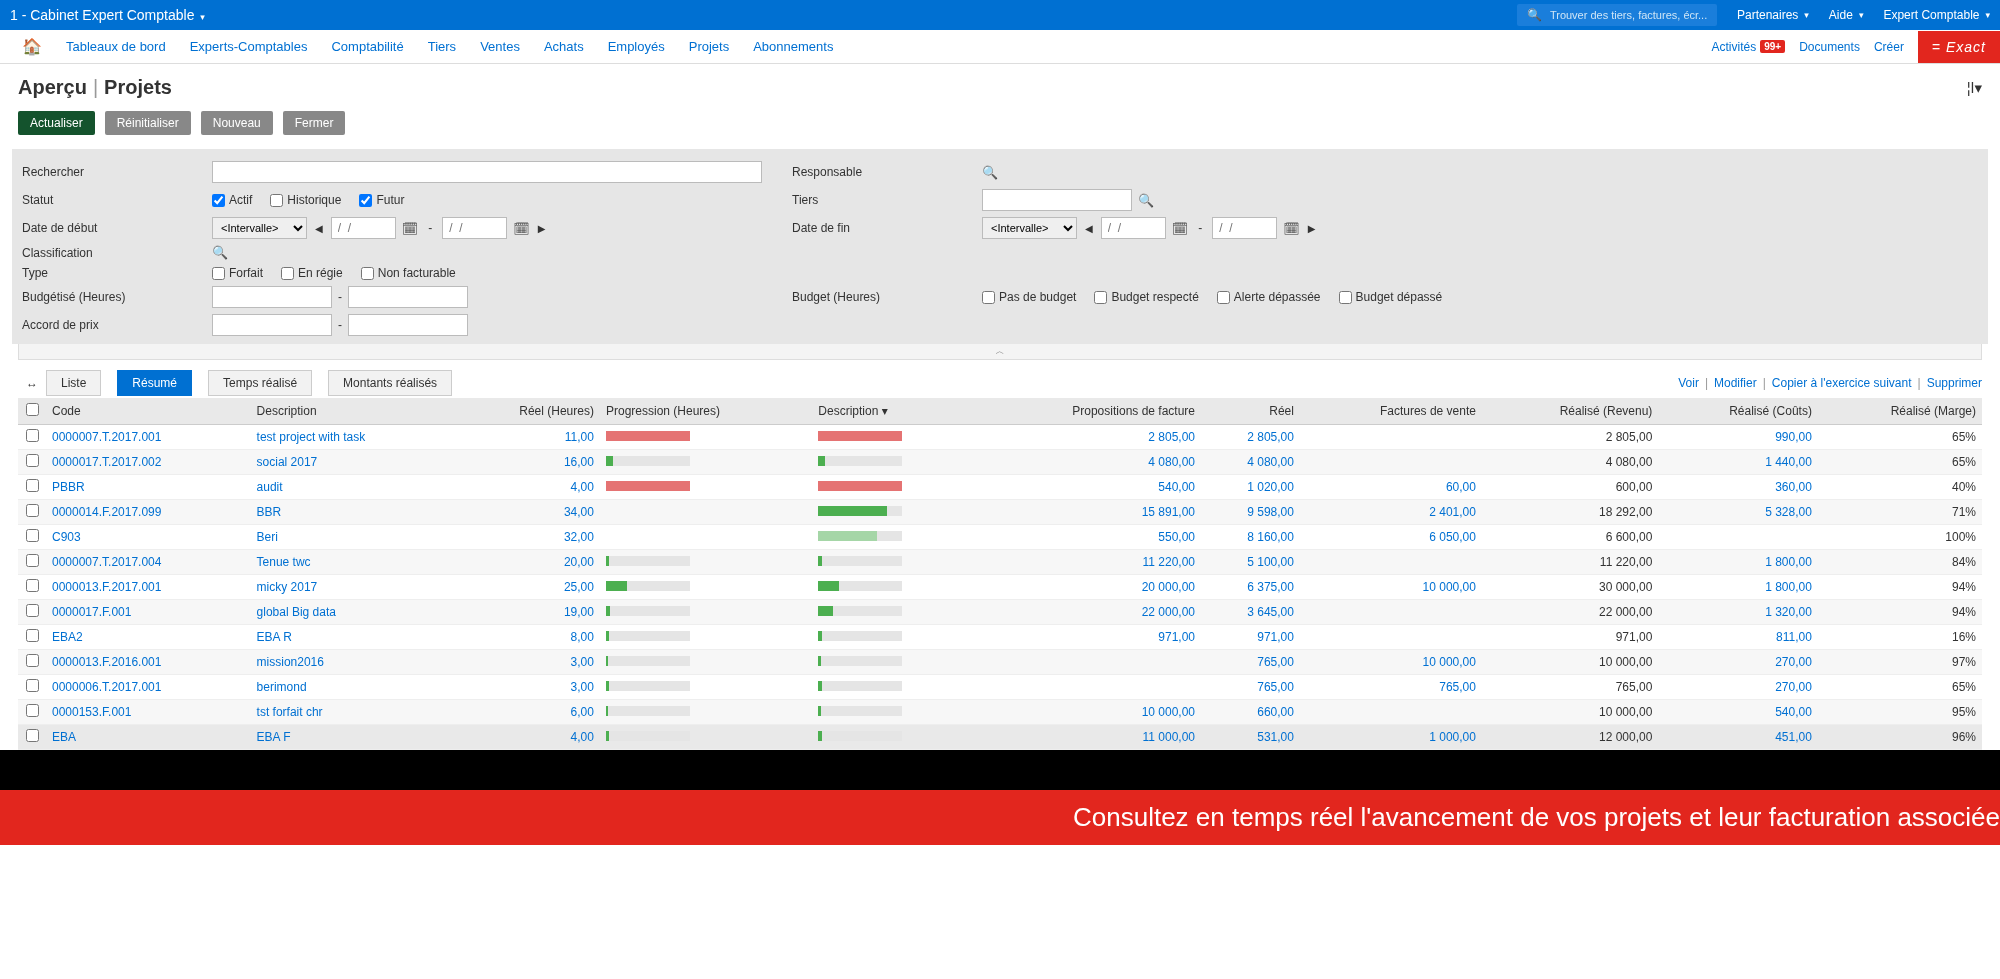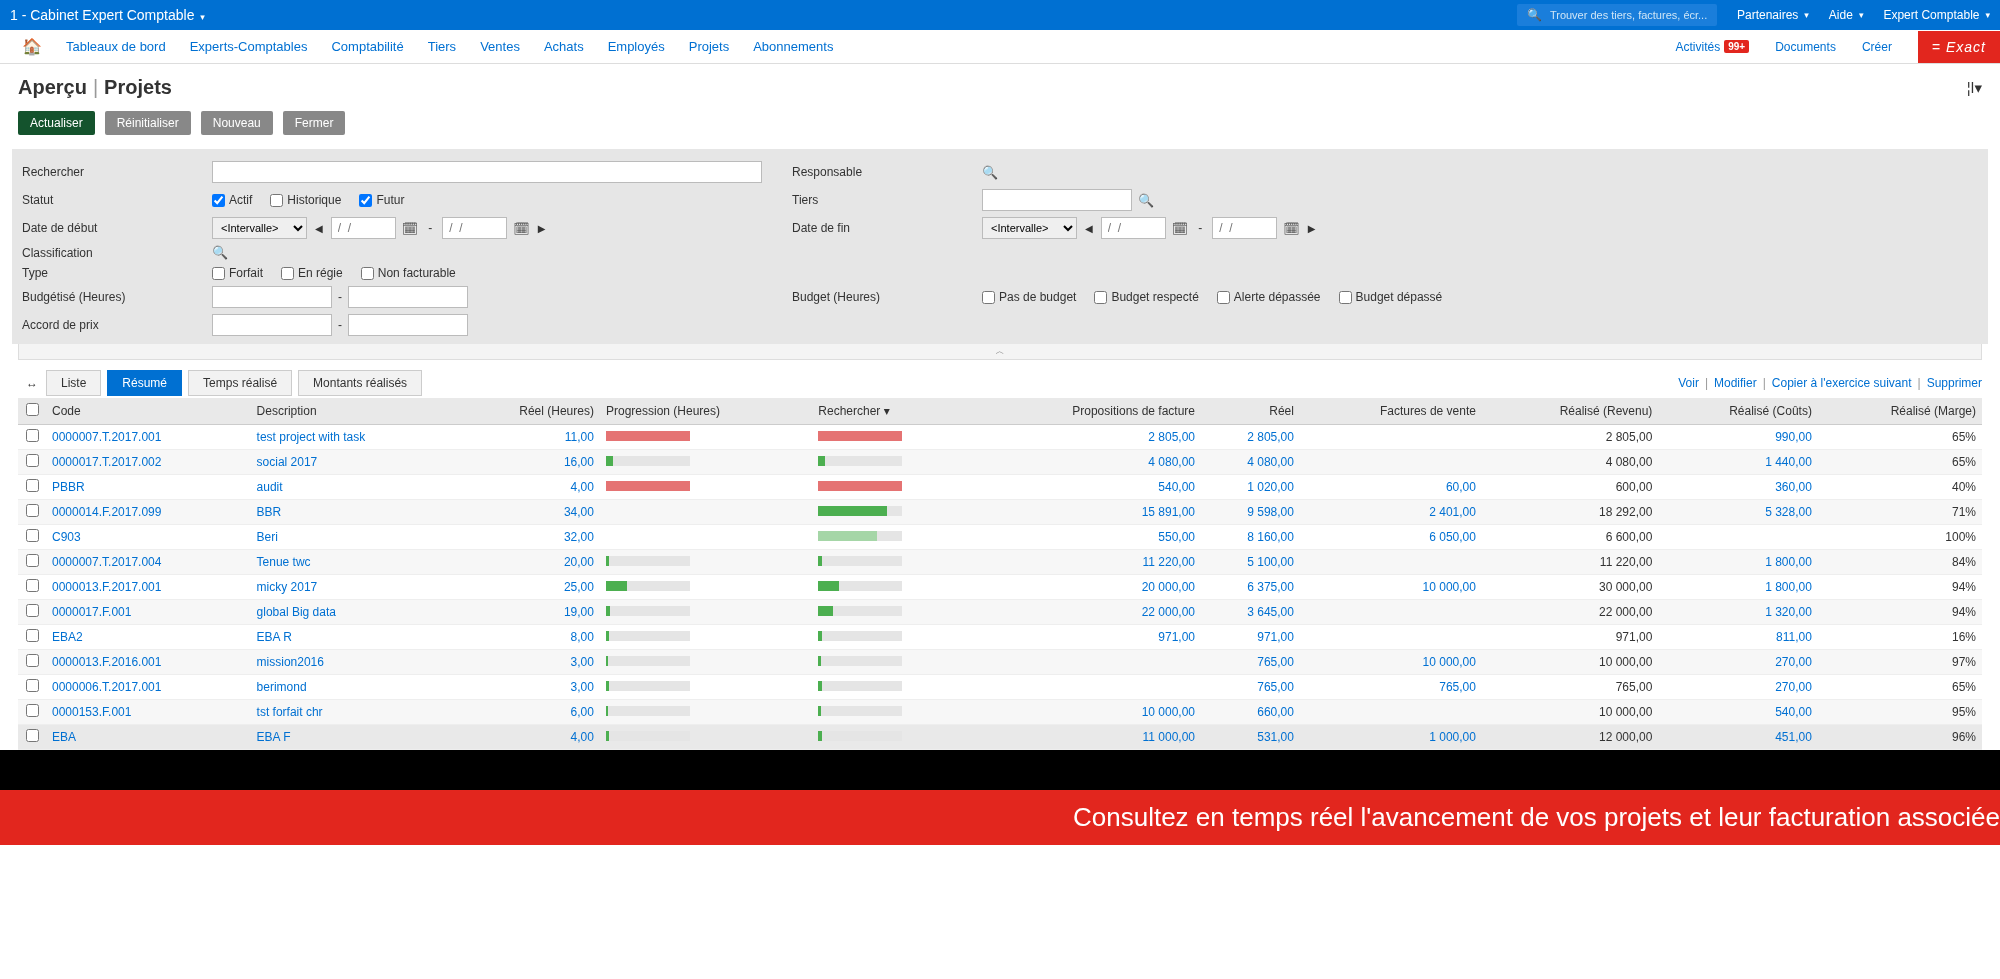--- a/index.html
+++ b/index.html
@@ -14,21 +14,21 @@
 .search-box input { background: transparent; border: none; color: #fff; font-size: 11px; width: 160px; }
 .search-box input::placeholder { color: #cfe5f6; }
 .top-link { color: #fff; font-size: 12px; cursor: pointer; display: flex; align-items: center; gap: 4px; }
 .chev-down::after { content: "▾"; font-size: 9px; margin-left: 2px; }
 
 
 .navbar { height: 34px; border-bottom: 1px solid #ddd; display: flex; align-items: center; justify-content: space-between; padding: 0 0 0 10px; }
 .nav-left { display: flex; align-items: center; gap: 0; }
 .home-icon { color: #0070d2; font-size: 16px; padding: 0 12px; cursor: pointer; }
 .nav-item { color: #0070d2; padding: 0 12px; cursor: pointer; font-size: 13px; }
-.nav-right { display: flex; align-items: center; gap: 26px; padding-right: 0; }
+.nav-right { display: flex; align-items: center; gap: 14px; padding-right: 0; }
 .nav-link { color: #0070d2; font-size: 12px; cursor: pointer; }
 .badge { background: #e2261e; color: #fff; font-size: 10px; padding: 1px 4px; border-radius: 2px; font-weight: bold; }
 .activites-wrap { display: flex; align-items: center; gap: 4px; }
 .exact-logo { background: #e2261e; color: #fff; padding: 8px 14px; font-weight: normal; font-style: italic; font-size: 14px; letter-spacing: 1px; }
 .exact-logo::before { content: "= "; font-style: normal; font-weight: normal; }
 
 
 .page-title-row { display: flex; align-items: center; justify-content: space-between; padding: 12px 18px 4px; }
 .page-title { font-size: 20px; font-weight: bold; }
 .page-title .sep { color: #999; padding: 0 6px; font-weight: normal; }
@@ -57,21 +57,21 @@
 .cal-icon { cursor: pointer; font-size: 13px; }
 .search-icon-sm { cursor: pointer; font-size: 13px; }
 .budget-range { display: flex; align-items: center; gap: 6px; }
 .budget-range input { width: 120px; }
 .collapse-handle { text-align: center; background: #f4f4f4; border: 1px solid #ddd; border-top: none; margin: 0 18px; cursor: pointer; font-size: 9px; color: #888; padding: 1px; }
 
 
 .tab-row { display: flex; align-items: center; justify-content: space-between; margin: 10px 18px 0; }
 .tabs-left { display: flex; align-items: center; gap: 0; }
 .expand-icon { font-size: 12px; padding: 0 8px; cursor: pointer; }
-.tab { background: #f2f2f2; border: 1px solid #ccc; padding: 5px 14px; font-size: 12px; cursor: pointer; margin-right: 6px; }
+.tab { background: #f2f2f2; border: 1px solid #ccc; padding: 5px 14px; font-size: 12px; cursor: pointer; margin-right: 16px; }
 .tab.active { background: #0070d2; color: #fff; border-color: #0070d2; }
 .tabs-right { display: flex; gap: 6px; align-items: center; }
 .link-action { color: #0070d2; font-size: 12px; cursor: pointer; }
 .link-sep { color: #999; }
 
 
 .table-wrap { margin: 2px 18px 0; }
 table { width: 100%; border-collapse: collapse; font-size: 12px; }
 thead th { background: #e9e9e9; text-align: left; padding: 5px 6px; font-weight: normal; border-bottom: 1px solid #ccc; }
 thead th.right { text-align: right; }
@@ -285,21 +285,21 @@
 
 <div class="table-wrap">
   <table>
     <thead>
       <tr>
         <th class="checkbox-col"><input type="checkbox" style=""></th>
         <th>Code</th>
         <th>Description</th>
         <th class="right">Réel (Heures)</th>
         <th>Progression (Heures)</th>
-        <th>Rechercher ▾</th>
+        <th>Description ▾</th>
         <th class="right">Propositions de facture</th>
         <th class="right">Réel</th>
         <th class="right">Factures de vente</th>
         <th class="right">Réalisé (Revenu)</th>
         <th class="right">Réalisé (Coûts)</th>
         <th class="right">Réalisé (Marge)</th>
       </tr>
     </thead>
     <tbody id="table-body">
         <tr>

